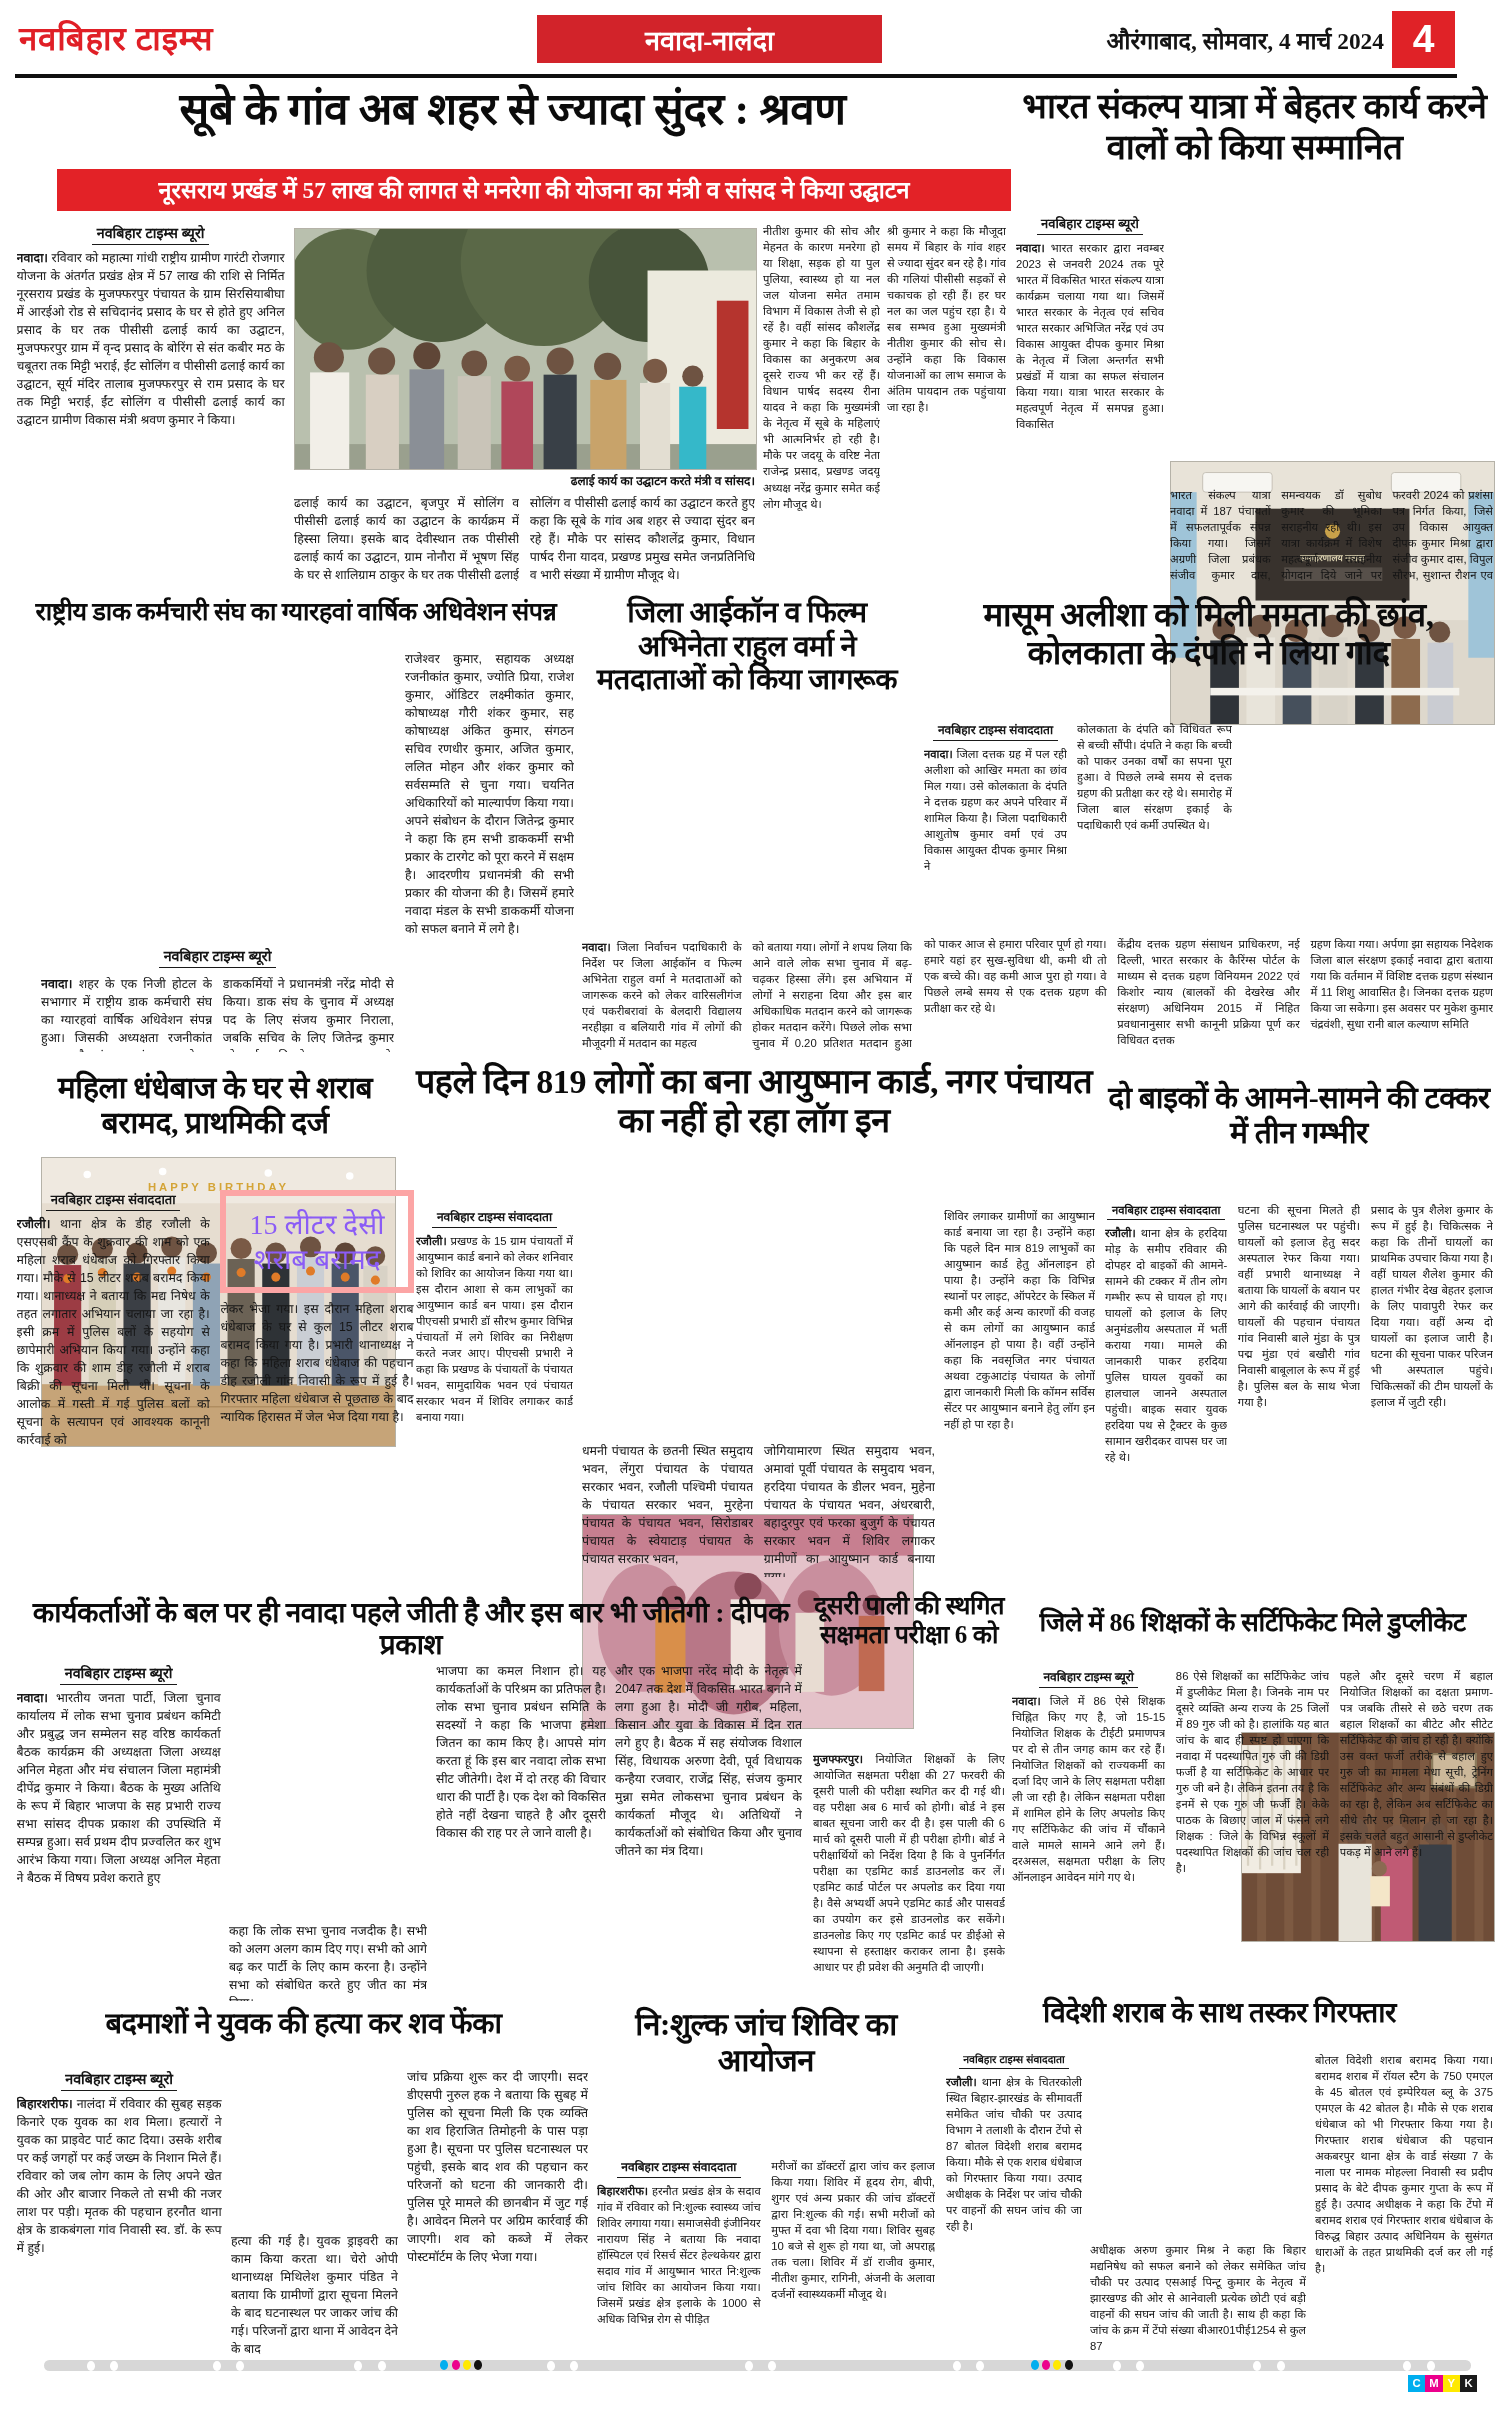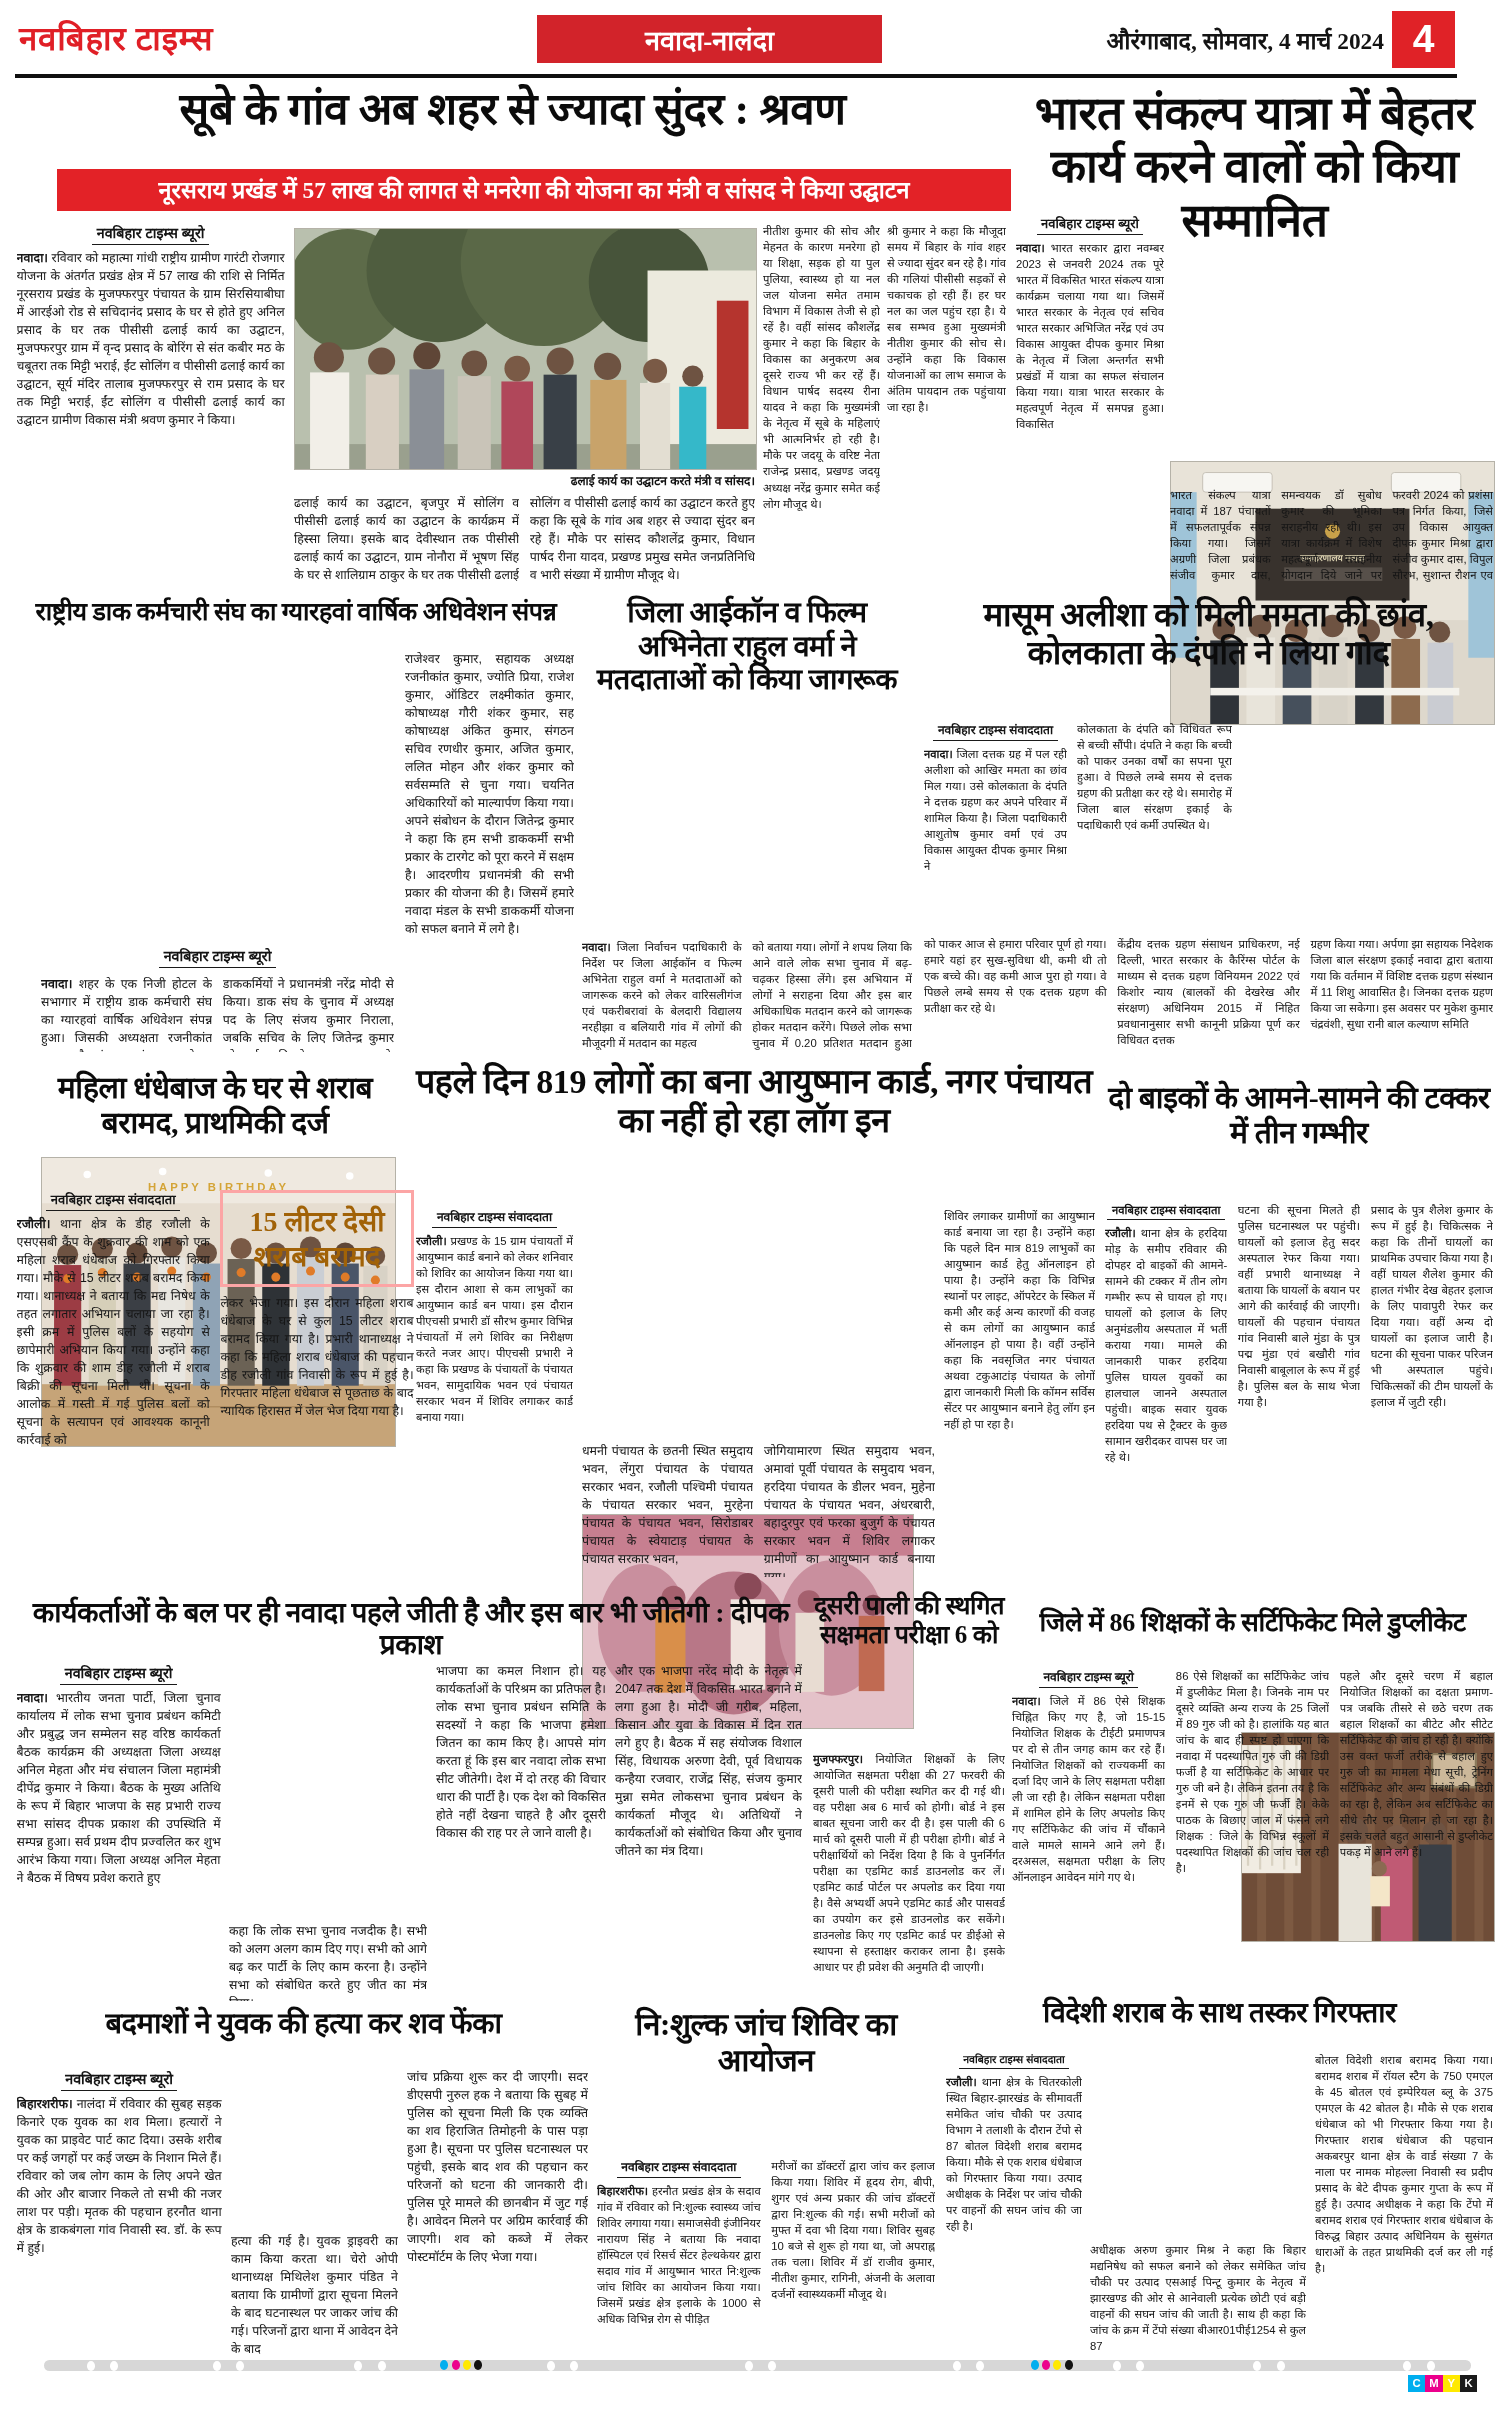--- a/index.html
+++ b/index.html
@@ -13,21 +13,21 @@
   .byline{font-weight:bold;text-align:center;font-size:14.3px;border-bottom:1.5px solid #1a1a1a;
           width:max-content;max-width:100%;margin:0 auto 5.3px auto;padding:0 4.5px 1.5px 4.5px;}
   .body-col{font-size:12.4px;line-height:1.45;text-align:justify;overflow:hidden;color:#161616;}
   .sm{font-size:11.3px;line-height:1.42;}
   .cols{display:flex;gap:10.6px;}
   .cols>div{flex:1;}
   .dl{font-weight:bold;}
   .ph{position:relative;overflow:hidden;background:#d8d5cc;border:0.8px solid #b5b2a8;}
   .ph svg{display:block;width:100%;height:100%;}
   .caption{font-size:12px;font-weight:bold;text-align:right;color:#111;}
-  .redbox{border:3px solid #fca5a5;color:#a16207;font-weight:bold;text-align:center;
+  .redbox{border:6px solid #fca5a5;color:#8b5cf6;font-weight:normal;text-align:center;
           font-size:28px;line-height:1.25;padding:10.6px 4.5px;margin-bottom:7.5px;
           font-family:"Liberation Serif","DejaVu Serif",serif;}
   .masthead{color:#e01f26;font-weight:bold;font-size:33px;letter-spacing:0.8px;
             font-family:"Liberation Serif","DejaVu Serif",serif;}
   .badge{background:#d2232a;color:#fff;font-weight:bold;font-size:27px;display:flex;
          align-items:center;justify-content:center;font-family:"Liberation Serif","DejaVu Serif",serif;}
   .pagenum{background:#e02227;color:#fff;font-weight:bold;font-size:39px;display:flex;
            align-items:center;justify-content:center;}
   .dateline{font-weight:bold;font-size:23.4px;text-align:right;font-family:"Liberation Serif","DejaVu Serif",serif;}
   .rule{background:#0f0f0f;}
@@ -91,21 +91,21 @@
     </svg>
   </div>
   <div class="abs caption" style="left:294px;top:472px;width:461px;height:18px;">ढलाई कार्य का उद्घाटन करते मंत्री व सांसद।</div>
   <div class="abs cols" style="left:294px;top:495px;width:461px;height:89px;">
     <div class="body-col">ढलाई कार्य का उद्घाटन, बृजपुर में सोलिंग व पीसीसी ढलाई कार्य का उद्घाटन के कार्यक्रम में हिस्सा लिया। इसके बाद देवीस्थान तक पीसीसी ढलाई कार्य का उद्घाटन, ग्राम नोनौरा में भूषण सिंह के घर से शालिग्राम ठाकुर के घर तक पीसीसी ढलाई कार्य का उद्घाटन किया।</div>
     <div class="body-col">सोलिंग व पीसीसी ढलाई कार्य का उद्घाटन करते हुए कहा कि सूबे के गांव अब शहर से ज्यादा सुंदर बन रहे हैं। मौके पर सांसद कौशलेंद्र कुमार, विधान पार्षद रीना यादव, प्रखण्ड प्रमुख समेत जनप्रतिनिधि व भारी संख्या में ग्रामीण मौजूद थे।</div>
   </div>
   <div class="abs body-col sm" style="left:763px;top:223px;width:117px;height:361px;">नीतीश कुमार की सोच और मेहनत के कारण मनरेगा हो या शिक्षा, सड़क हो या पुल पुलिया, स्वास्थ्य हो या नल जल योजना समेत तमाम विभाग में विकास तेजी से हो रहें है। वहीं सांसद कौशलेंद्र कुमार ने कहा कि बिहार के विकास का अनुकरण अब दूसरे राज्य भी कर रहें हैं। विधान पार्षद सदस्य रीना यादव ने कहा कि मुख्यमंत्री के नेतृत्व में सूबे के महिलाएं भी आत्मनिर्भर हो रही है। मौके पर जदयू के वरिष्ट नेता राजेन्द्र प्रसाद, प्रखण्ड जदयू अध्यक्ष नरेंद्र कुमार समेत कई लोग मौजूद थे।</div>
   <div class="abs body-col sm" style="left:887px;top:223px;width:119px;height:361px;">श्री कुमार ने कहा कि मौजूदा समय में बिहार के गांव शहर से ज्यादा सुंदर बन रहे है। गांव की गलियां पीसीसी सड़कों से चकाचक हो रही हैं। हर घर नल का जल पहुंच रहा है। ये सब सम्भव हुआ मुख्यमंत्री नीतीश कुमार की सोच से। उन्होंने कहा कि विकास योजनाओं का लाभ समाज के अंतिम पायदान तक पहुंचाया जा रहा है।</div>
 
-  <div class="abs hl" style="left:1016px;top:87px;width:477px;height:113px;font-size:46px;">भारत संकल्प यात्रा में बेहतर कार्य करने वालों को किया सम्मानित</div>
+  <div class="abs hl" style="left:1016px;top:87px;width:477px;height:113px;font-size:35px;">भारत संकल्प यात्रा में बेहतर कार्य करने वालों को किया सम्मानित</div>
   <div class="abs" style="left:1016px;top:214px;width:148px;height:370px;">
     <div class="byline" style="font-size:13px;">नवबिहार टाइम्स ब्यूरो</div>
     <div class="body-col sm" style="height:332px;">
       <b class="dl">नवादा।</b>
       <span>भारत सरकार द्वारा नवम्बर 2023 से जनवरी 2024 तक पूरे भारत में विकसित भारत संकल्प यात्रा कार्यक्रम चलाया गया था। जिसमें भारत सरकार के नेतृत्व एवं सचिव भारत सरकार अभिजित नरेंद्र एवं उप विकास आयुक्त दीपक कुमार मिश्रा के नेतृत्व में जिला अन्तर्गत सभी प्रखंडों में यात्रा का सफल संचालन किया गया। यात्रा भारत सरकार के महत्वपूर्ण नेतृत्व में समपन्न हुआ। विकासित</span>
     </div>
   </div>
   <div class="abs ph" style="left:1170px;top:219px;width:323px;height:262px;">
     <svg viewBox="0 0 428 348" preserveAspectRatio="none">
       <rect width="428" height="348" fill="#ded8cc"></rect>

